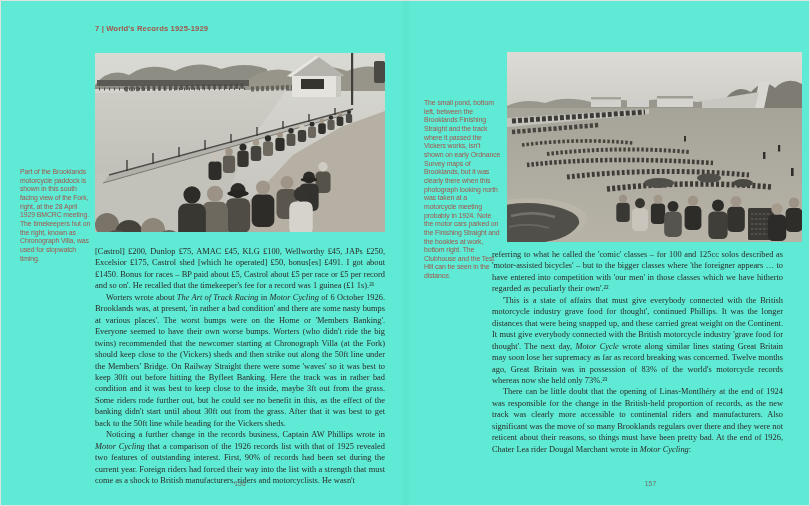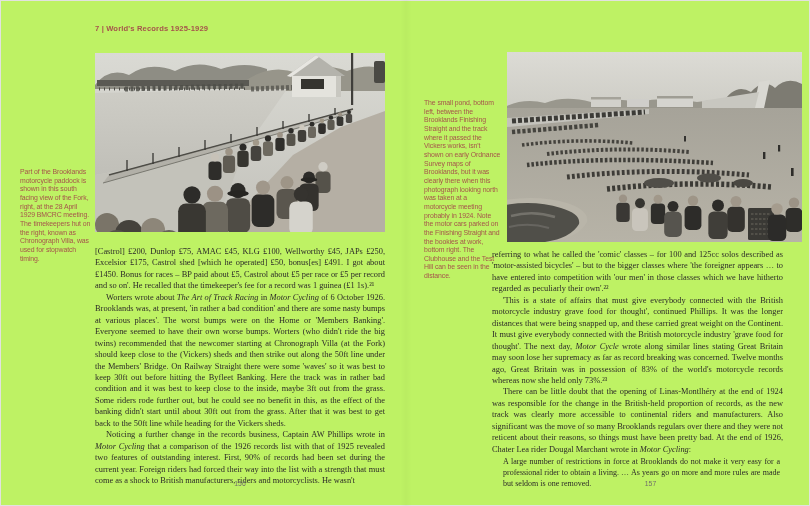--- a/index.html
+++ b/index.html
@@ -26,21 +26,21 @@
   .para.indent{text-indent:11px;}
   .para.quote{font-size:8px;line-height:10.9px;padding-left:11px;padding-right:3px;margin-top:2px;text-align:justify;}
   .para i{font-style:italic;}
   .page-number{position:absolute;top:480px;font-size:6.8px;color:#716f6a;text-align:center;}
   .page-number-left{left:95px;width:290px;}
   .page-number-right{left:505px;width:291px;}
 </style>
 </head>
 <body>
 
-<div id="spread" style="background: #bef264;">
+<div id="spread" style="background: #5eead4;">
 
   <div class="chapter-header">7 | World's Records 1925-1929</div>
 
   <div class="photo photo-left">
     <svg viewBox="0 0 290 179" width="290" height="179">
       <defs>
         <linearGradient id="lsky" x1="0" y1="0" x2="0" y2="1">
           <stop offset="0" stop-color="#dadad4"></stop>
             <stop offset="1" stop-color="#c2c1ba"></stop>
         </linearGradient>
@@ -280,19 +280,18 @@
 
   <div class="body-text body-left">
       <p class="para first"><span>[Castrol] £200, Dunlop £75, AMAC £45, KLG £100, Wellworthy £45, JAPs £250, Excelsior £175, Castrol shed [which he operated] £50, bonus[es] £491. I got about £1450. Bonus for races – BP paid about £5, Castrol about £5 per race or £5 per record and so on'. He recalled that the timekeeper's fee for a record was 1 guinea (£1 1s).²¹</span></p>
       <p class="para indent"><span>Worters wrote about </span><i>The Art of Track Racing</i><span> in </span><i>Motor Cycling</i><span> of 6 October 1926. Brooklands was, at present, 'in rather a bad condition' and there are some nasty bumps at various places'. The worst bumps were on the Home or 'Members Banking'. Everyone seemed to have their own worse bumps. Worters (who didn't ride the big twins) recommended that the newcomer starting at Chronograph Villa (at the Fork) should keep close to the (Vickers) sheds and then strike out along the 50ft line under the Members' Bridge. On Railway Straight there were some 'waves' so it was best to keep 30ft out before hitting the Byfleet Banking. Here the track was in rather bad condition and it was best to keep close to the inside, maybe 3ft out from the grass. Some riders rode further out, but he could see no benefit in this, as the effect of the banking didn't start until about 30ft out from the grass. After that it was best to get back to the 50ft line while heading for the Vickers sheds.</span></p>
       <p class="para indent"><span>Noticing a further change in the records business, Captain AW Phillips wrote in </span><i>Motor Cycling</i><span> that a comparison of the 1926 records list with that of 1925 revealed two features of outstanding interest. First, 90% of records had been set during the current year. Foreign riders had forced their way into the list with a strength that must come as a shock to British manufacturers, riders and motorcyclists. He wasn't</span></p>
     </div>
   <div class="body-text body-right">
       <p class="para first"><span>referring to what he called the 'comic' classes – for 100 and 125cc solos described as 'motor-assisted bicycles' – but to the bigger classes where 'the foreigner appears … to have entered into competition with 'our men' in those classes which we have hitherto regarded as peculiarly their own'.²²</span></p>
       <p class="para indent"><span>'This is a state of affairs that must give everybody connected with the British motorcycle industry grave food for thought', continued Phillips. It was the longer distances that were being snapped up, and these carried great weight on the Continent. It must give everybody connected with the British motorcycle industry 'grave food for thought'. The next day, </span><i>Motor Cycle</i><span> wrote along similar lines stating Great Britain may soon lose her supremacy as far as record breaking was concerned. Twelve months ago, Great Britain was in possession of 83% of the world's motorcycle records whereas now she held only 73%.²³</span></p>
       <p class="para indent"><span>There can be little doubt that the opening of Linas-Montlhéry at the end of 1924 was responsible for the change in the British-held proportion of records, as the new track was clearly more accessible to continental riders and manufacturers. Also significant was the move of so many Brooklands regulars over there and they were not reticent about their reasons, so things must have been pretty bad. At the end of 1926, Chater Lea rider Dougal Marchant wrote in </span><i>Motor Cycling</i><span>:</span></p>
-      <p class="para quote"><span>A large number of restrictions in force at Brooklands do not make it very easy for a professional rider to obtain a living. … As years go on more and more rules are made but seldom is one removed.</span></p>
     </div>
 
   <div class="page-number page-number-left">156</div>
   <div class="page-number page-number-right">157</div>
 
 </div>
 
 </body></html>

